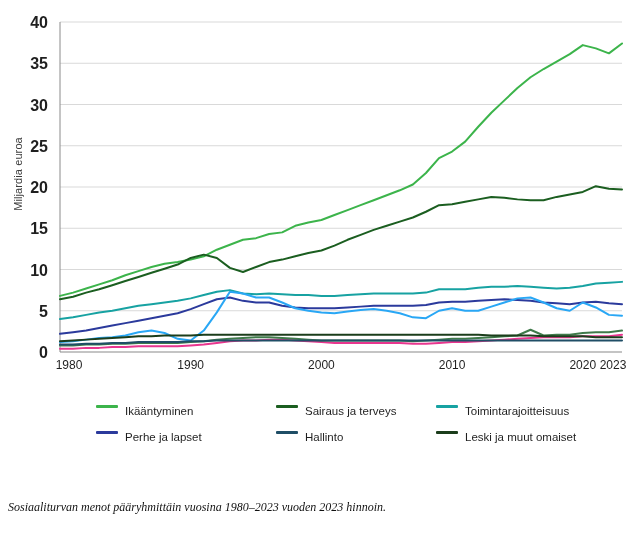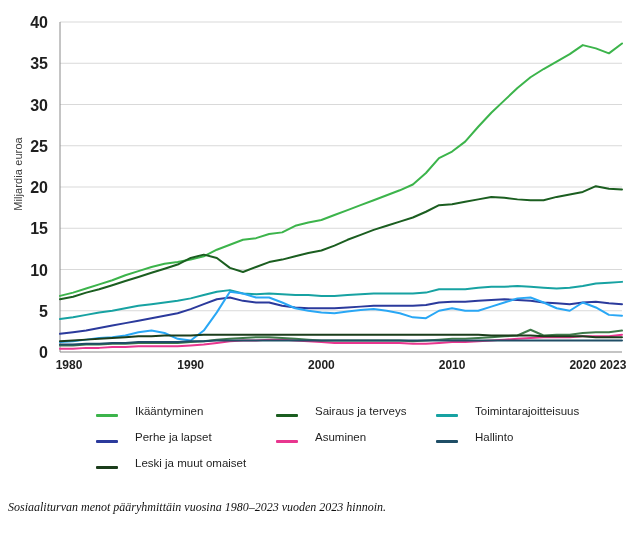--- a/index.html
+++ b/index.html
@@ -42,40 +42,40 @@
     width: 34px;
     text-align: right;
     font-size: 16px;
     color: #1f1f1f;
     font-weight: 700;
   }
   .xtick-label {
     position: absolute;
     font-size: 12px;
     color: #1f1f1f;
-    font-weight: 700;
+    font-weight: 400;
     text-align: center;
     width: 50px;
   }
   .legend {
     position: absolute;
     left: 96px;
     top: 398px;
     width: 520px;
     display: grid;
     grid-template-columns: 180px 160px 170px;
     grid-auto-rows: 26px;
     align-items: center;
     font-size: 11.5px;
     color: #1f1f1f;
   }
   .legend-item {
     display: flex;
-    align-items: flex-end;
-    gap: 17px;
+    align-items: flex-start;
+    gap: 7px;
     white-space: nowrap;
   }
   .legend-swatch {
     width: 22px;
     height: 3px;
     border-radius: 1px;
     flex: 0 0 auto;
   }
   .caption {
     position: absolute;
@@ -129,24 +129,20 @@
       </div>
       <div class="legend-item">
         <span class="legend-swatch" style="background: rgb(23, 162, 162);"></span>
         <span>Toimintarajoitteisuus</span>
       </div>
       <div class="legend-item">
         <span class="legend-swatch" style="background: rgb(43, 58, 156);"></span>
         <span>Perhe ja lapset</span>
       </div>
       <div class="legend-item">
-        <span class="legend-swatch" style="background: rgb(232, 54, 143);"></span>
-        <span>Asuminen</span>
-      </div>
-      <div class="legend-item">
         <span class="legend-swatch" style="background: rgb(31, 78, 102);"></span>
         <span>Hallinto</span>
       </div>
       <div class="legend-item">
         <span class="legend-swatch" style="background: rgb(27, 61, 27);"></span>
         <span>Leski ja muut omaiset</span>
       </div>
     </div>
 
   <div class="caption">Sosiaaliturvan menot pääryhmittäin vuosina 1980–2023 vuoden 2023 hinnoin.</div>

